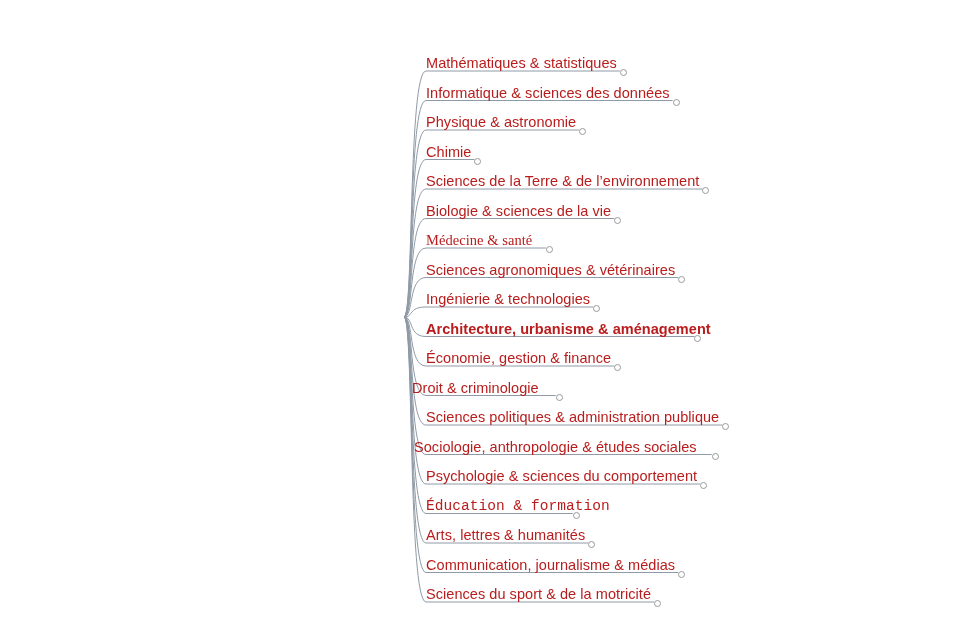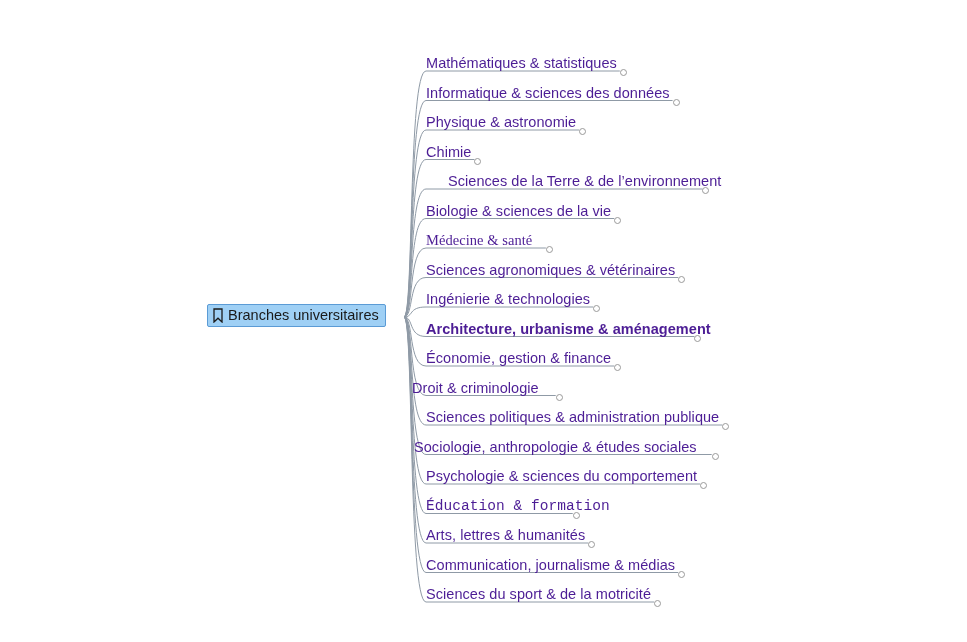--- a/index.html
+++ b/index.html
@@ -42,21 +42,21 @@
     display: inline-block;
     width: 12px;
     height: 15px;
     flex: none;
     position: relative;
     top: 0px;
   }
   .branch-label {
     position: absolute;
     font-size: 14.5px;
-    color: #4c1d95;
+    color: #b91c1c;
     white-space: nowrap;
     line-height: 1.2;
     letter-spacing: 0.05px;
   }
   .node-dot {
     position: absolute;
     width: 7px;
     height: 7px;
     border: 1px solid #9a9a9a;
     border-radius: 50%;
@@ -105,39 +105,31 @@
         <path d="M404 317 C413.9 317, 407.96 513.5, 426 513.5" stroke="#8f9aa6"></path>
         <path d="M426 543 H588.203125" stroke="#8f9aa6"></path>
         <path d="M404 317 C413.9 317, 407.96 543, 426 543" stroke="#8f9aa6"></path>
         <path d="M426 572.5 H678.15625" stroke="#8f9aa6"></path>
         <path d="M404 317 C413.9 317, 407.96 572.5, 426 572.5" stroke="#8f9aa6"></path>
         <path d="M426 602 H654" stroke="#8f9aa6"></path>
         <path d="M404 317 C413.9 317, 407.96 602, 426 602" stroke="#8f9aa6"></path>
       </g>
   </svg>
 
-  <div class="root-node" id="root-node" style="left:207px; top:304px;">
-    <span class="root-icon">
-      <svg viewBox="0 0 12 15" width="12" height="15" aria-hidden="true">
-        <path d="M2 1 L10 1 L10 14 L6 10.2 L2 14 Z" fill="none" stroke="#1a1a1a" stroke-width="1.3"></path>
-      </svg>
-    </span>
-    <span>Branches universitaires</span>
-  </div>
 
   <div id="branches">
       <div class="branch-label" style="left: 426px; top: 55px;">Mathématiques &amp; statistiques</div>
       <div class="node-dot" style="left: 619.812px; top: 69px;"></div>
       <div class="branch-label" style="left: 426px; top: 84.5px;">Informatique &amp; sciences des données</div>
       <div class="node-dot" style="left: 672.578px; top: 98.5px;"></div>
       <div class="branch-label" style="left: 426px; top: 114px;">Physique &amp; astronomie</div>
       <div class="node-dot" style="left: 579.156px; top: 128px;"></div>
       <div class="branch-label" style="left: 426px; top: 143.5px;">Chimie</div>
       <div class="node-dot" style="left: 474.422px; top: 157.5px;"></div>
-      <div class="branch-label" style="left: 448px; top: 173px;">Sciences de la Terre &amp; de l’environnement</div>
+      <div class="branch-label" style="left: 426px; top: 173px;">Sciences de la Terre &amp; de l’environnement</div>
       <div class="node-dot" style="left: 702.422px; top: 187px;"></div>
       <div class="branch-label" style="left: 426px; top: 202.5px;">Biologie &amp; sciences de la vie</div>
       <div class="node-dot" style="left: 614.234px; top: 216.5px;"></div>
       <div class="branch-label" style="left: 426px; top: 232px; font-family: Liberation Serif, serif;">Médecine &amp; santé</div>
       <div class="node-dot" style="left: 545.875px; top: 246px;"></div>
       <div class="branch-label" style="left: 426px; top: 261.5px;">Sciences agronomiques &amp; vétérinaires</div>
       <div class="node-dot" style="left: 678.234px; top: 275.5px;"></div>
       <div class="branch-label" style="left: 426px; top: 291px;">Ingénierie &amp; technologies</div>
       <div class="node-dot" style="left: 593.094px; top: 305px;"></div>
       <div class="branch-label" style="left: 426px; top: 320.5px; font-weight: bold;">Architecture, urbanisme &amp; aménagement</div>

